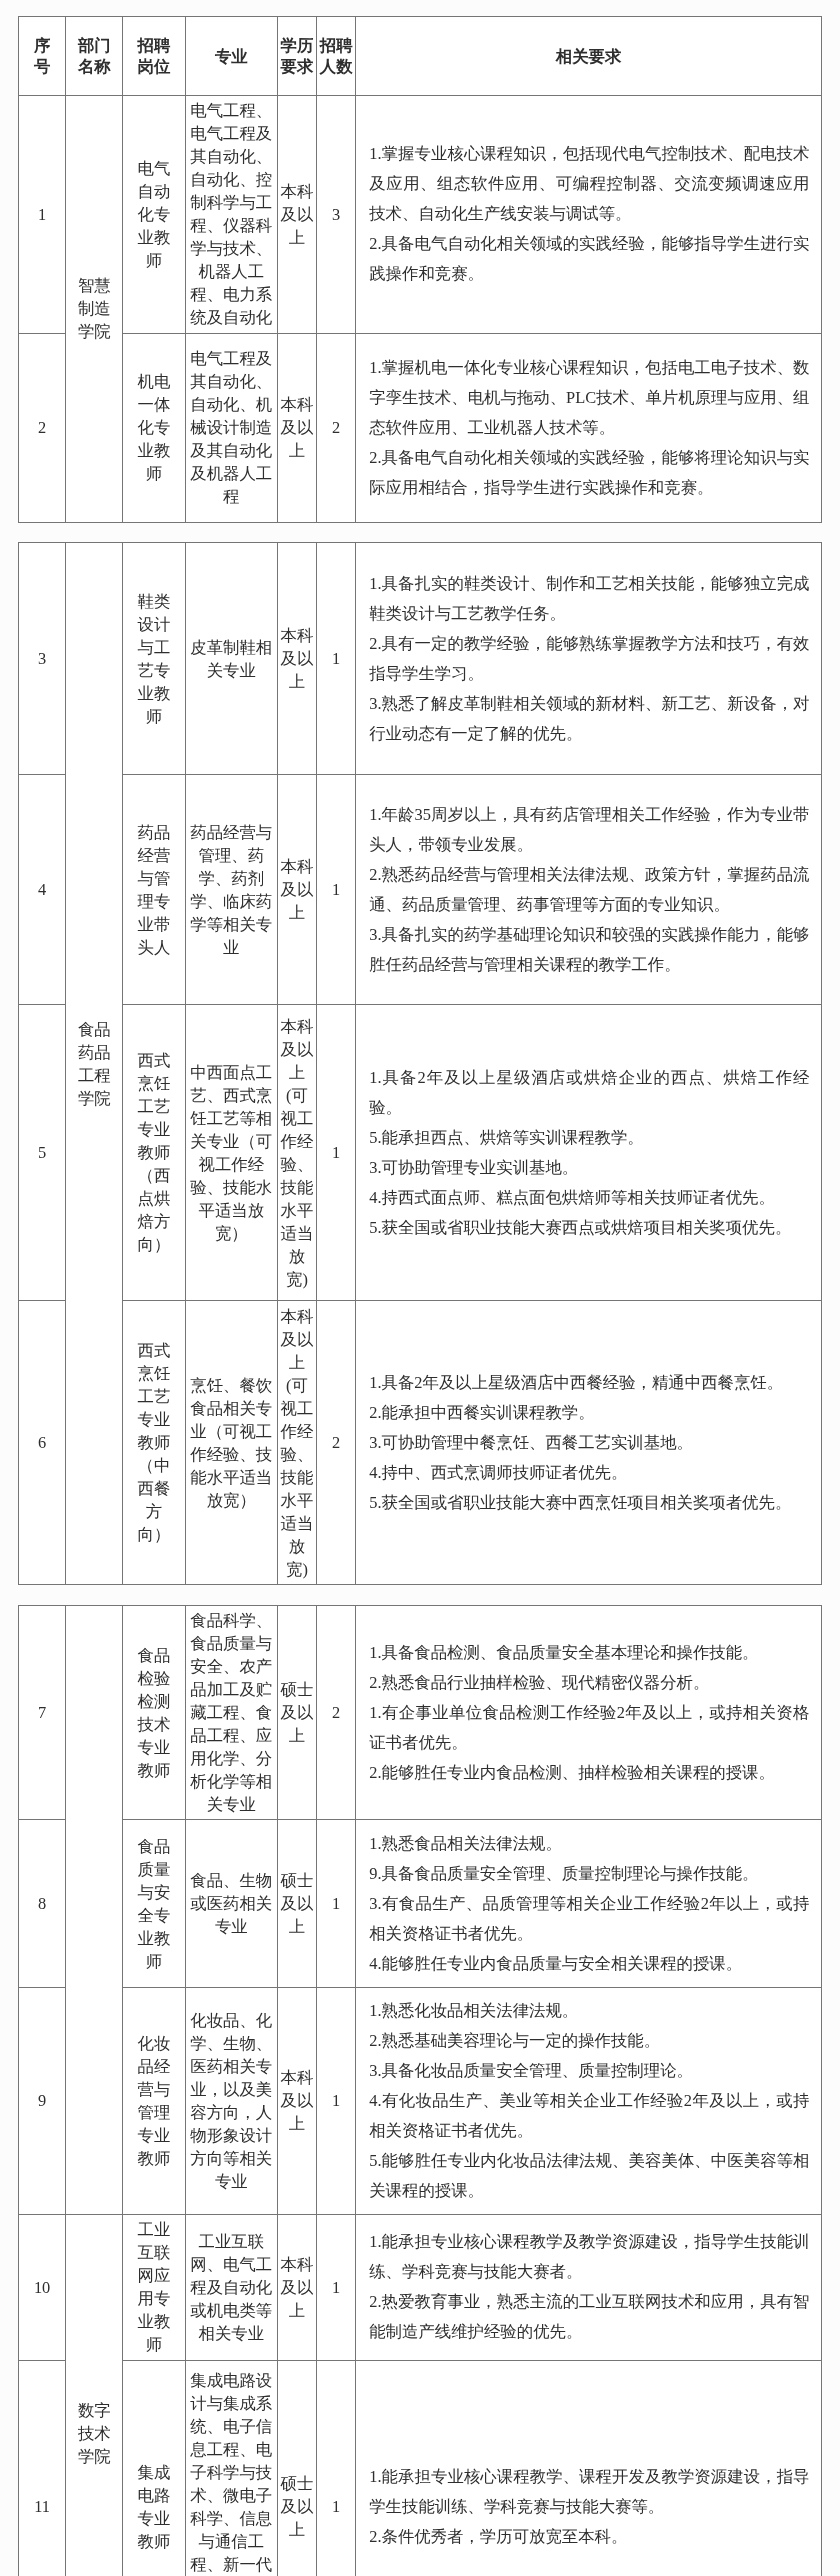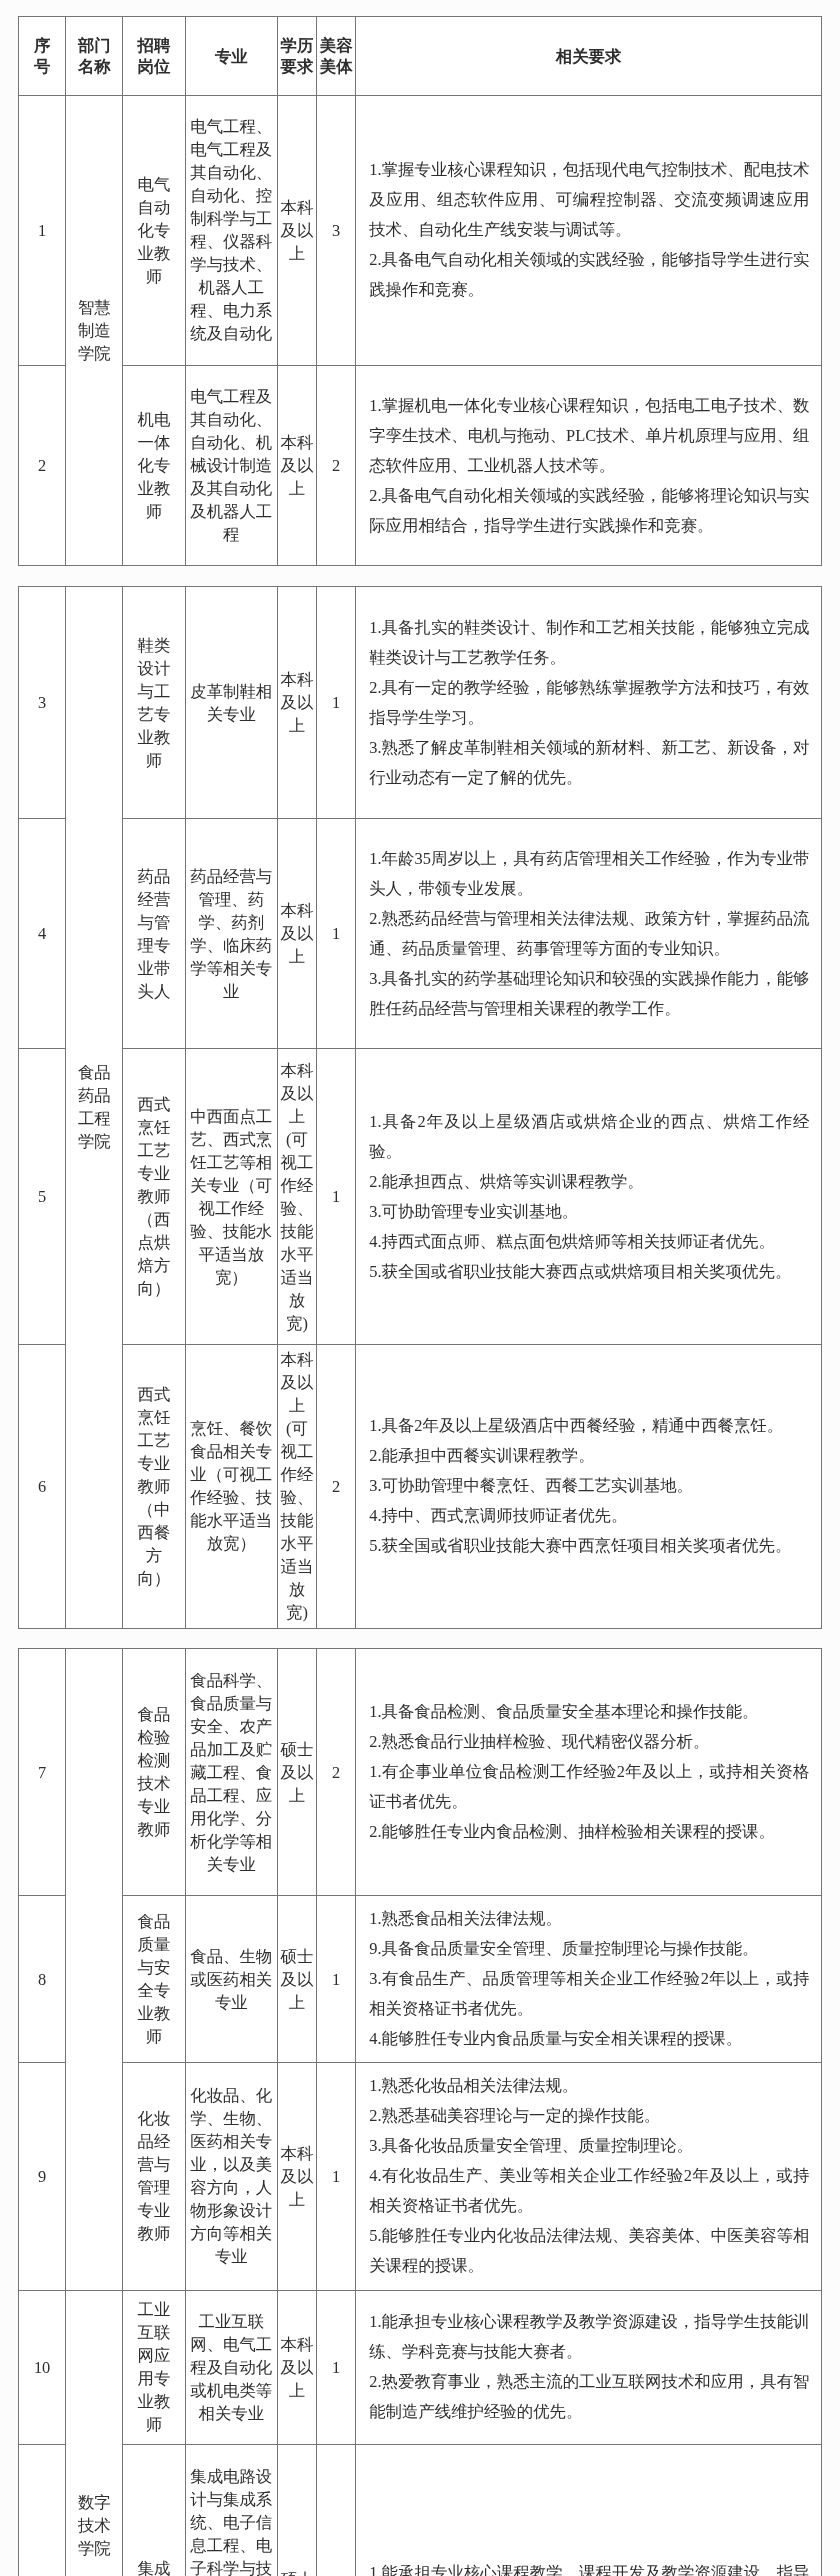--- a/index.html
+++ b/index.html
@@ -3,21 +3,21 @@
 <meta charset="utf-8">
 <style>
   html,body{margin:0;padding:0;background:#fcfcfc;}
   body{width:841px;font-family:"Liberation Serif","DejaVu Serif",serif;color:#2e2e2e;}
   .page{width:841px;padding:16.4px 0 13px 0;}
   table{border-collapse:collapse;table-layout:fixed;width:804px;margin-left:18px;background:#fff;}
   td{border:0.8px solid #757575;vertical-align:middle;text-align:center;font-size:16.4px;line-height:23px;padding:3.3px 0;word-break:break-all;overflow:hidden;}
   tr.hdr td{font-weight:700;line-height:21.3px;height:44px;padding:1.6px 0;}
   .pad2 .inner{width:38px;margin:0 auto;font-family:Liberation Serif, serif;}   
   .pad2e .inner{width:36px;margin:0 auto;}  
-  .pad5 .inner{width:84px;margin:16px auto;}  
+  .pad5 .inner{width:84px;margin:0 auto;}  
   .hdr .pad1 .inner{width:18px;margin:16px auto;}
   td.req{ text-align:justify;text-justify:inter-character;padding:8.2px 11.5px 8.2px 13px;line-height:30px;}
   .req-line{text-align:justify;text-justify:inter-character;}
   .gap{height:19.7px;}
   .num{font-size:16.4px;}
 </style>
 </head>
 <body>
 
 <div class="page">
@@ -41,21 +41,21 @@
             <div class="inner">部门名称</div>
           </td>
       <td class="pad2">
             <div class="inner">招聘岗位</div>
           </td>
       <td>专业</td>
       <td class="pad2e">
             <div class="inner">学历要求</div>
           </td>
       <td class="pad2e">
-            <div class="inner">美容美体</div>
+            <div class="inner">招聘人数</div>
           </td>
       <td>相关要求</td>
     </tr>
     <tr style="height:234px">
       <td class="num">1</td>
       <td class="pad2" rowspan="2">
             <div class="inner">智慧制造学院</div>
           </td>
       <td class="pad2">
             <div class="inner">电气自动化专业教师</div>
@@ -151,21 +151,21 @@
           </td>
       <td class="pad5">
             <div class="inner">中西面点工艺、西式烹饪工艺等相关专业（可视工作经验、技能水平适当放宽）</div>
           </td>
       <td class="pad2e">
             <div class="inner">本科及以上(可视工作经验、技能水平适当放宽)</div>
           </td>
       <td class="num">1</td>
       <td class="req">
         <div class="req-line">1.具备2年及以上星级酒店或烘焙企业的西点、烘焙工作经验。</div>
-        <div class="req-line">2.能承担西点、烘焙等实训课程教学。</div>
+        <div class="req-line">5.能承担西点、烘焙等实训课程教学。</div>
         <div class="req-line">3.可协助管理专业实训基地。</div>
         <div class="req-line">4.持西式面点师、糕点面包烘焙师等相关技师证者优先。</div>
         <div class="req-line">5.获全国或省职业技能大赛西点或烘焙项目相关奖项优先。</div>
       </td>
     </tr>
     <tr style="height:252px">
       <td class="num">6</td>
       <td class="pad2">
             <div class="inner">西式烹饪工艺专业教师（中西餐方向）</div>
           </td>

